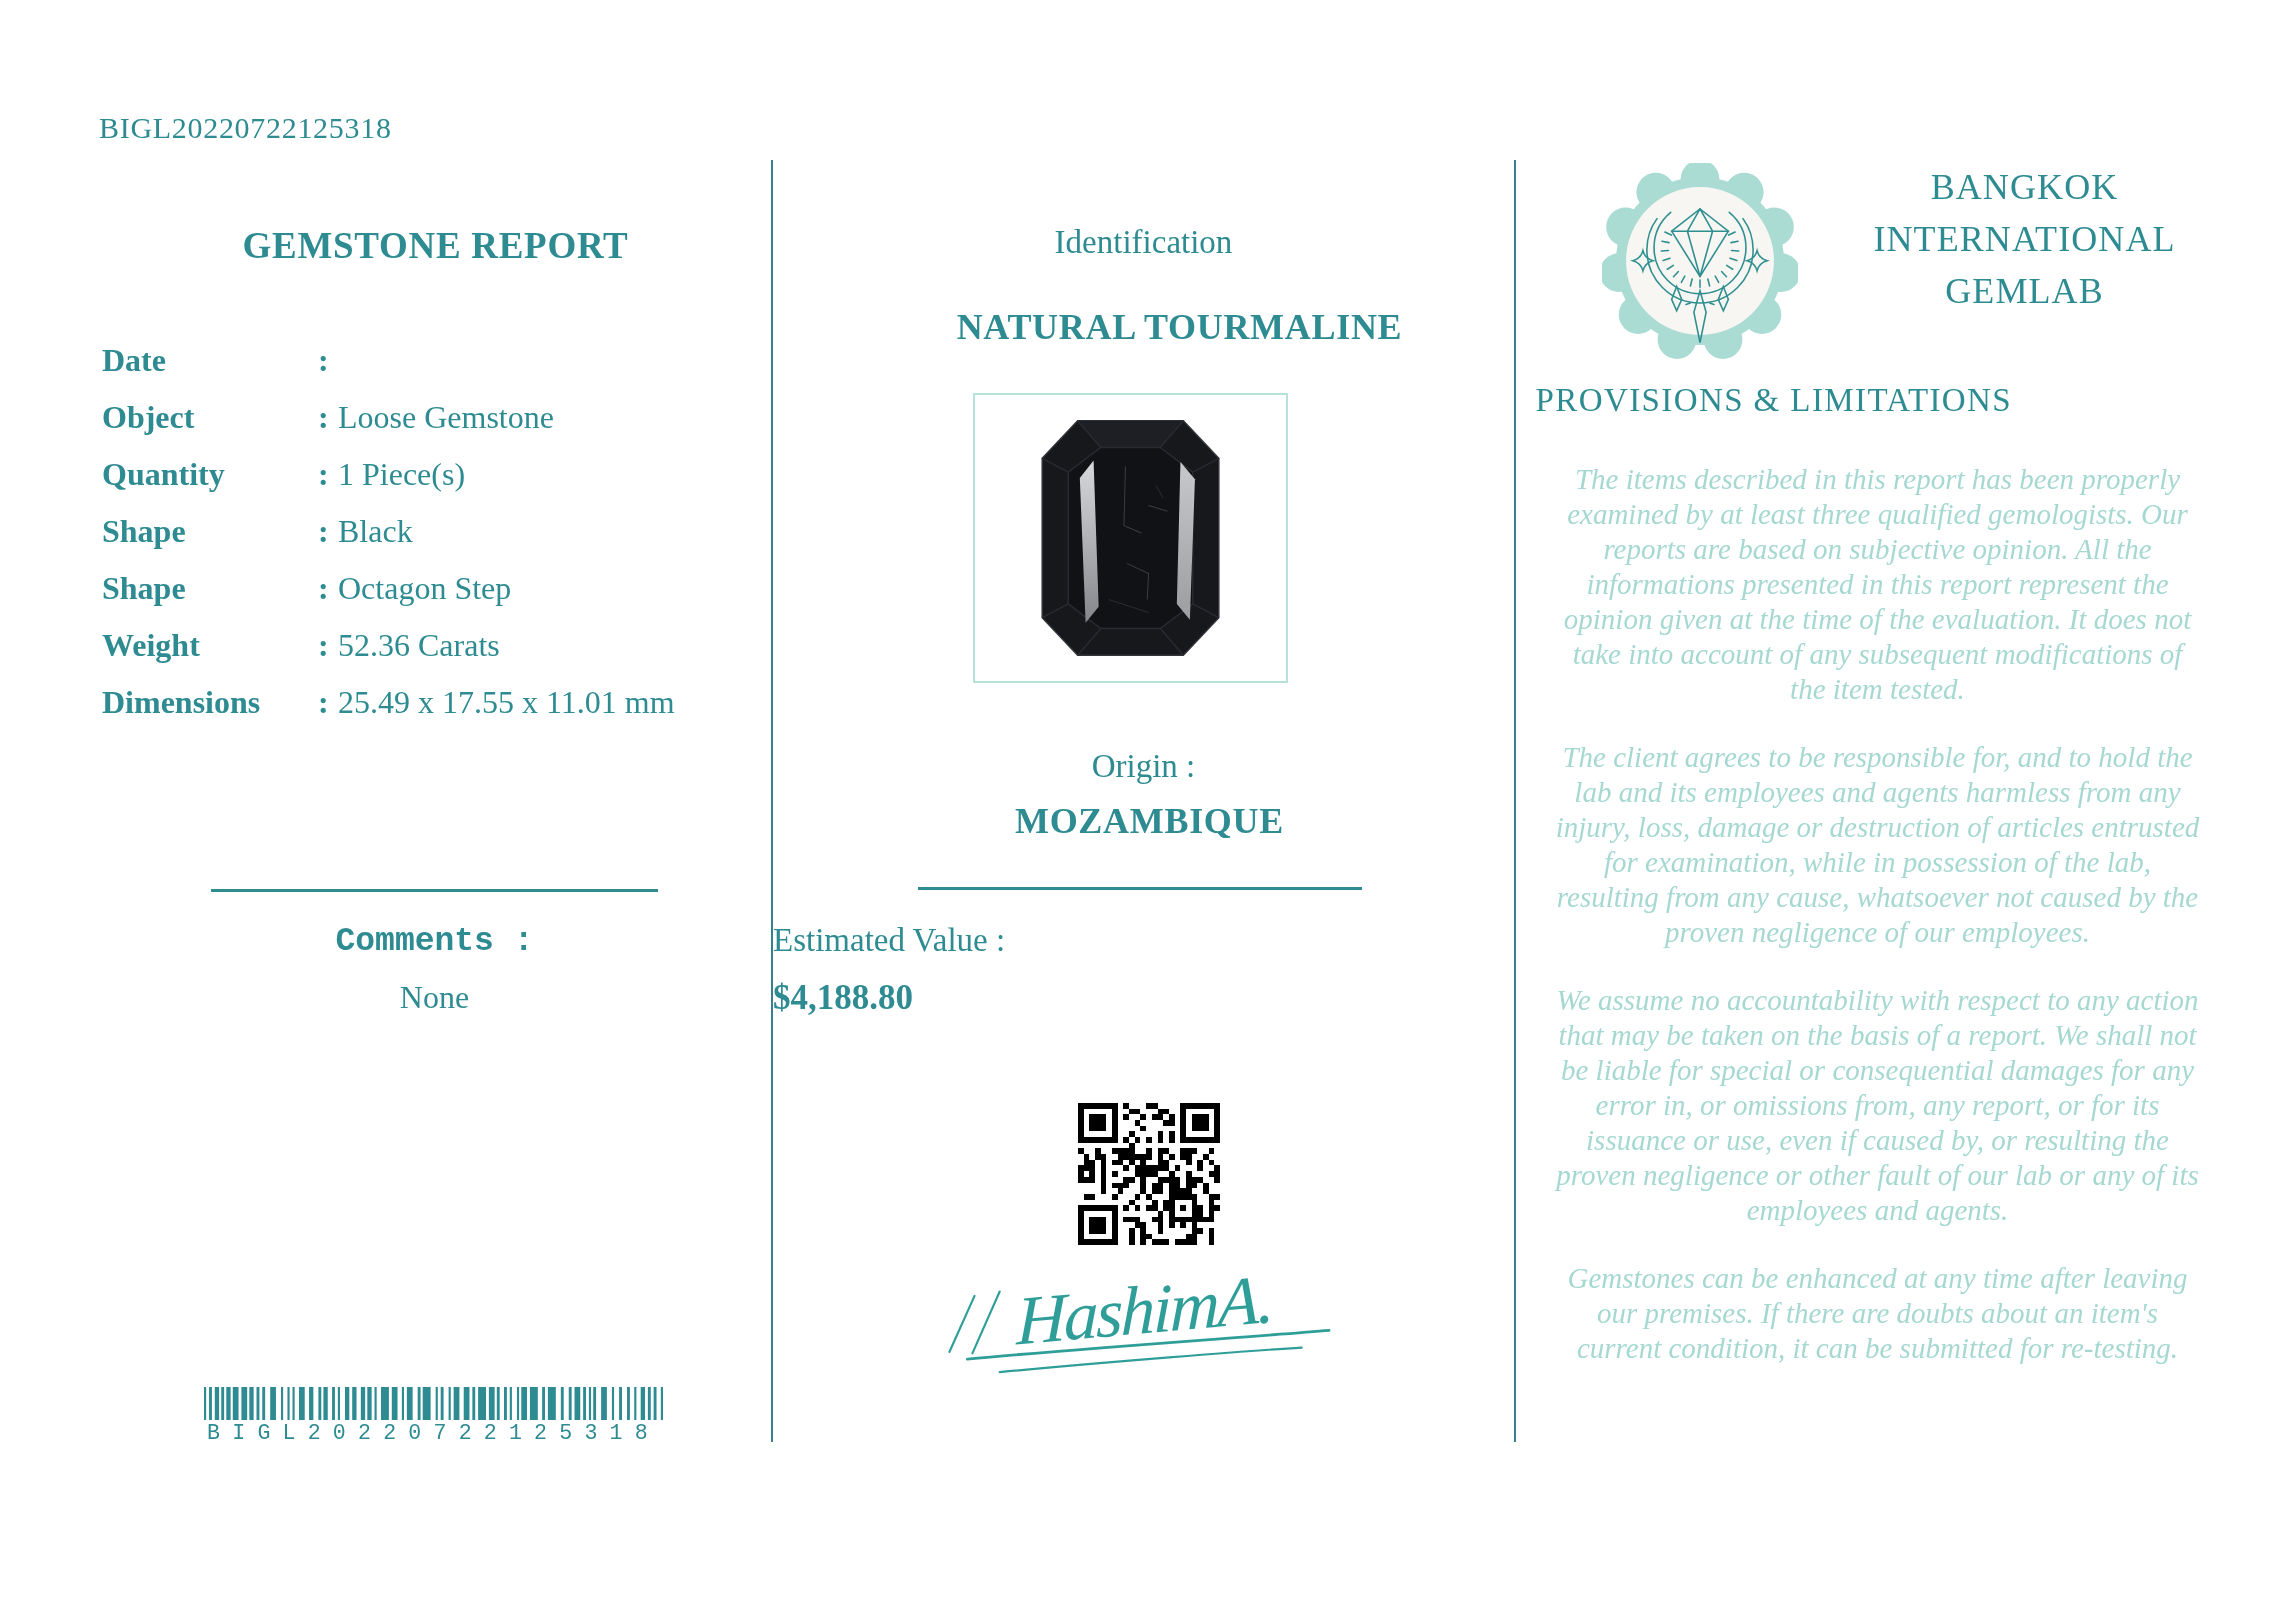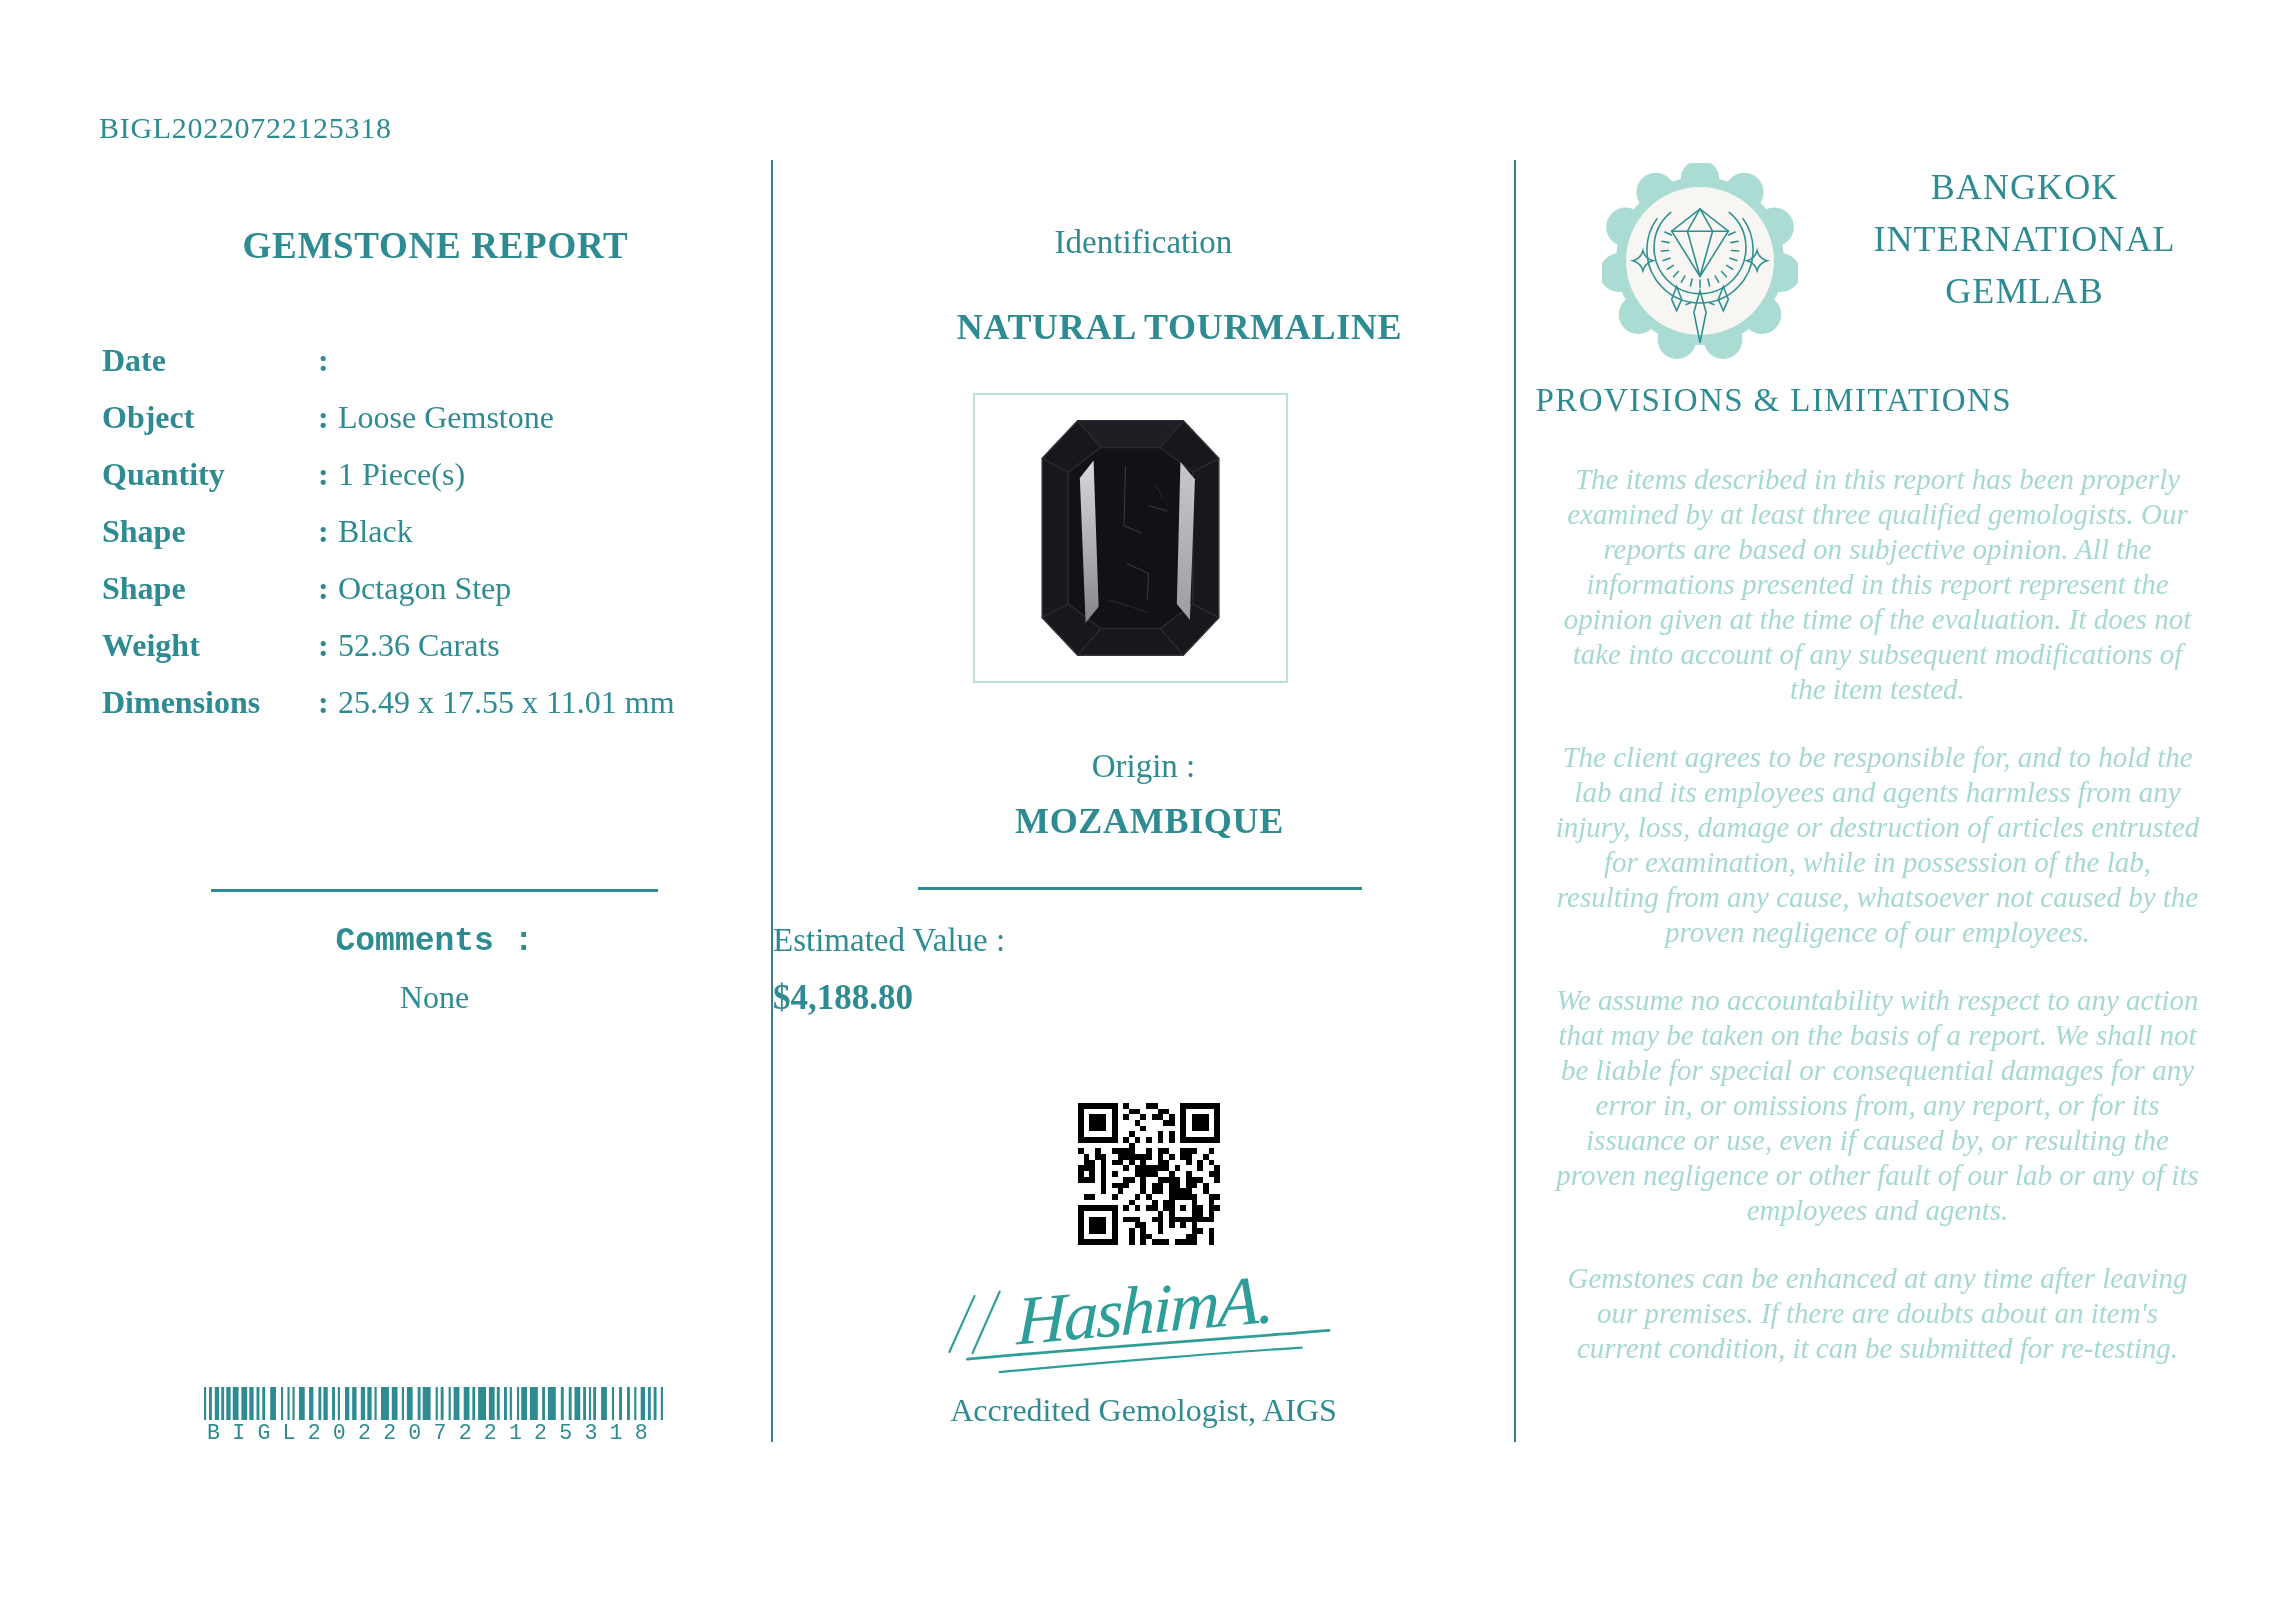--- a/index.html
+++ b/index.html
@@ -543,21 +543,20 @@
 
     <svg class="sig" viewBox="0 0 580 168">
       <g transform="rotate(-5 290 84)">
         <text x="300" y="92" text-anchor="middle" font-family="Liberation Serif, serif" font-style="italic" font-size="96" fill="#2f9e99" letter-spacing="-3" transform="skewX(-6)">HashimA.</text>
       </g>
       <path d="M55,40 L20,118 M90,34 L52,120" stroke="#2f9e99" stroke-width="3" fill="none" stroke-linecap="round"></path>
       <path d="M45,128 C190,114 455,96 548,88" stroke="#2f9e99" stroke-width="4" fill="none" stroke-linecap="round"></path>
       <path d="M90,146 C240,132 440,116 510,112" stroke="#2f9e99" stroke-width="3" fill="none" stroke-linecap="round"></path>
     </svg>
 
-    <div class="mid-accredited">Accredited Gemologist, AIGS</div>
   </div>
 
   <div class="right">
 
     <svg class="logo" viewBox="0 0 273 273">
       <g id="logo-scallops">
           <circle cx="136.5" cy="22.5" r="27" fill="#abdcd4"></circle>
           <circle cx="198.1" cy="40.6" r="27" fill="#abdcd4"></circle>
           <circle cx="240.2" cy="89.1" r="27" fill="#abdcd4"></circle>
           <circle cx="249.3" cy="152.7" r="27" fill="#abdcd4"></circle>

